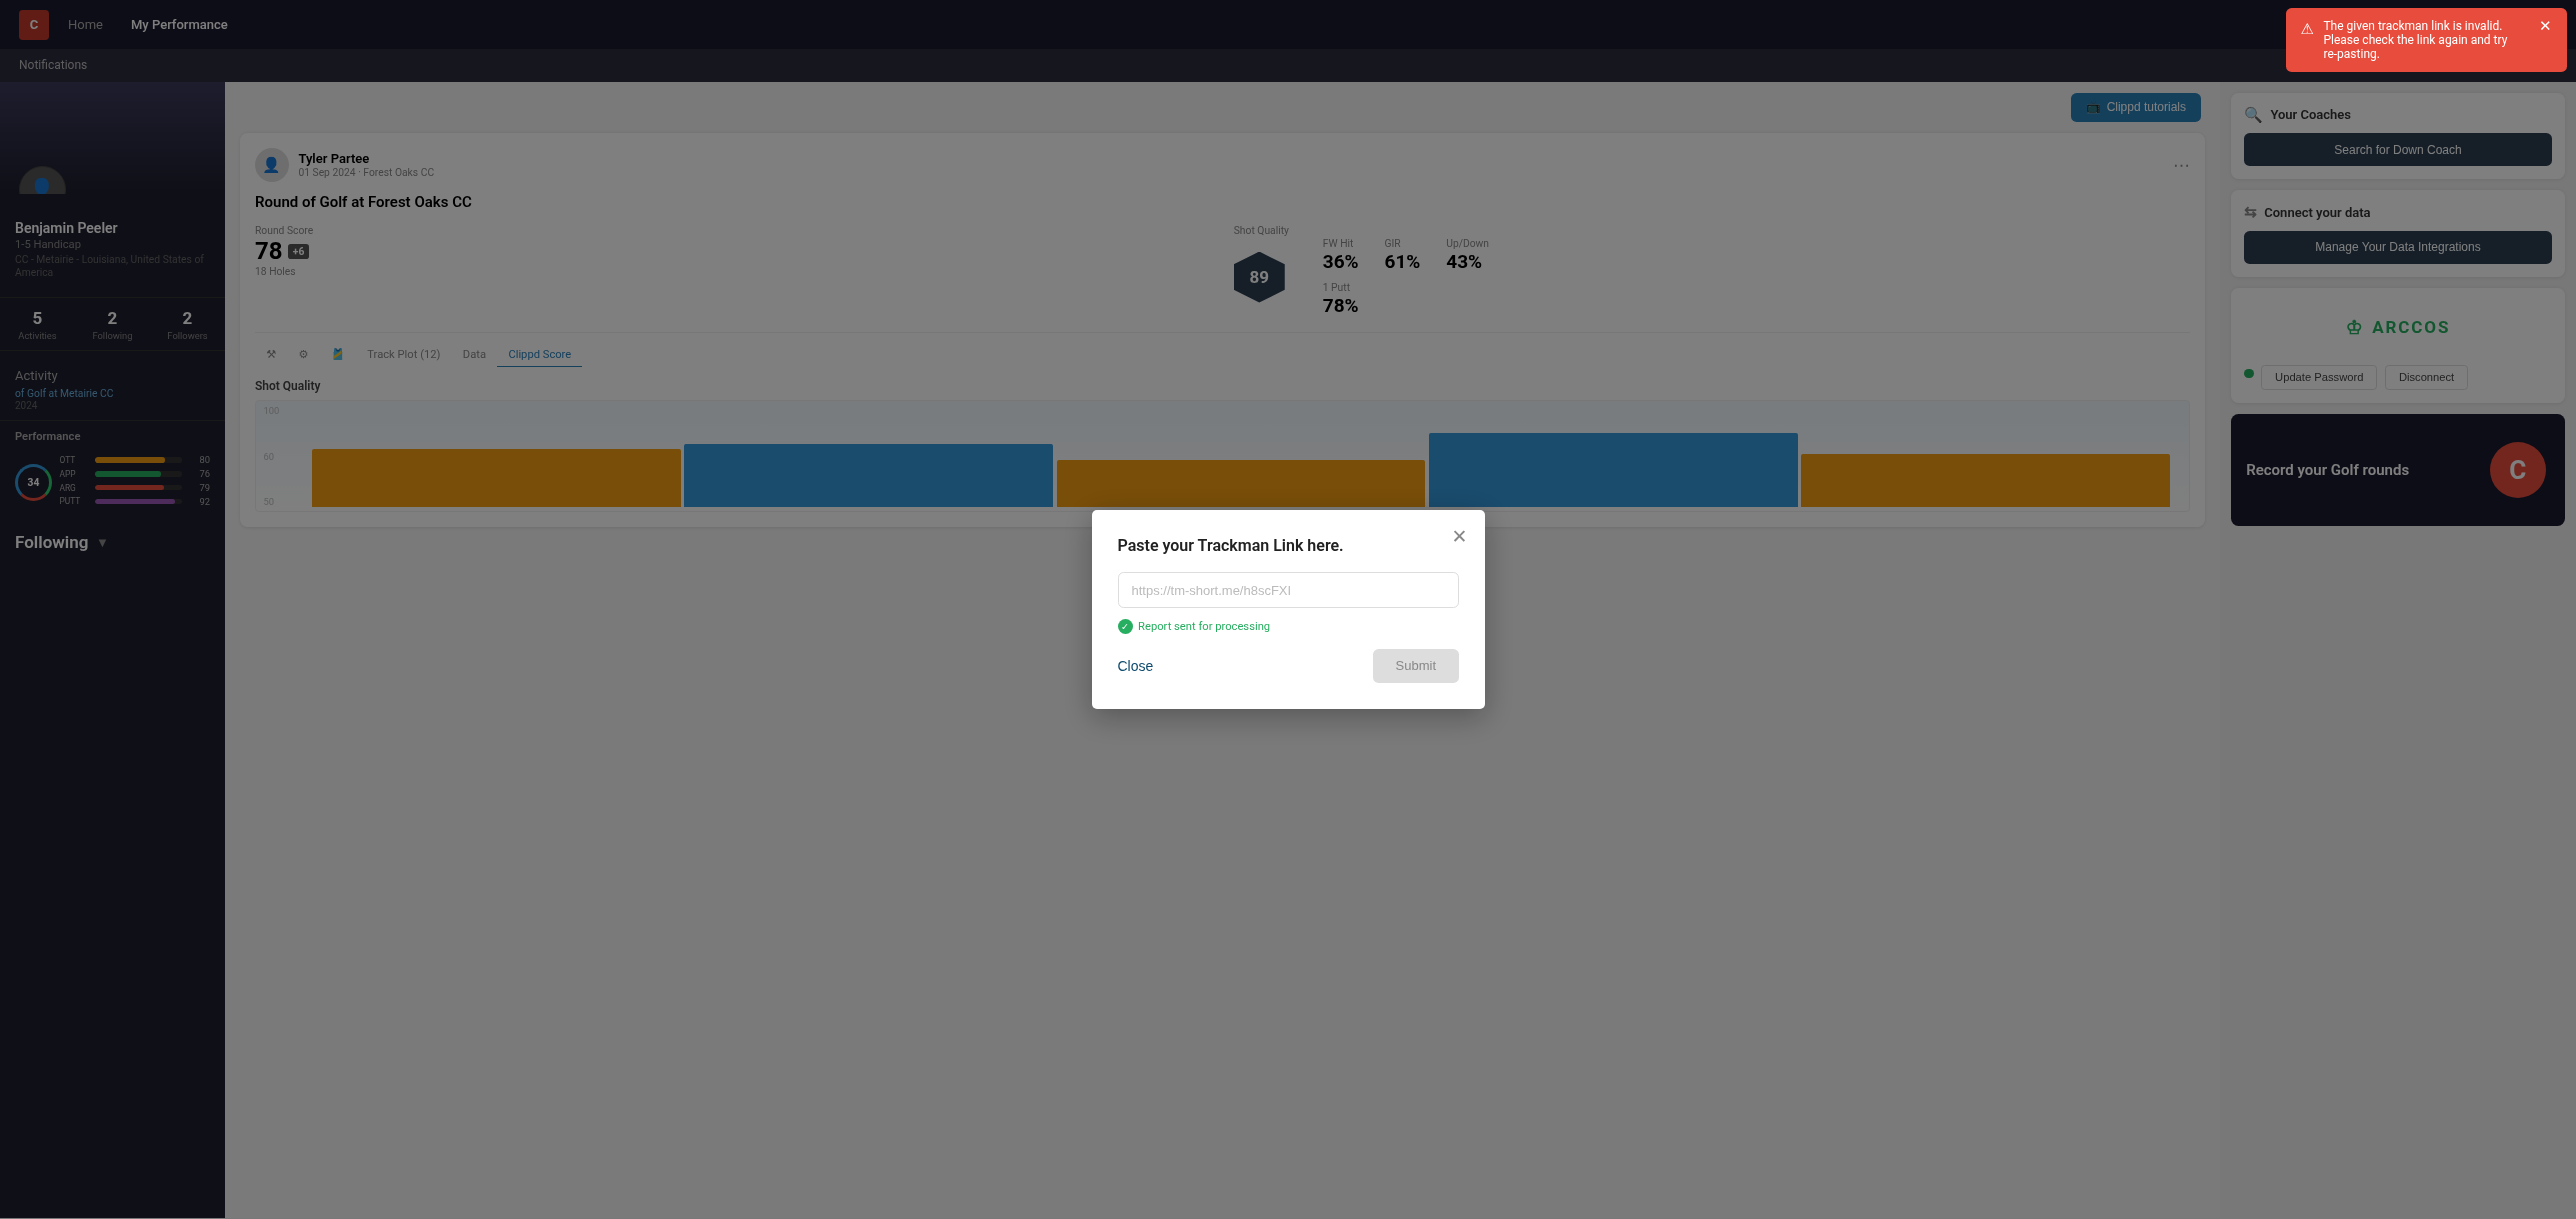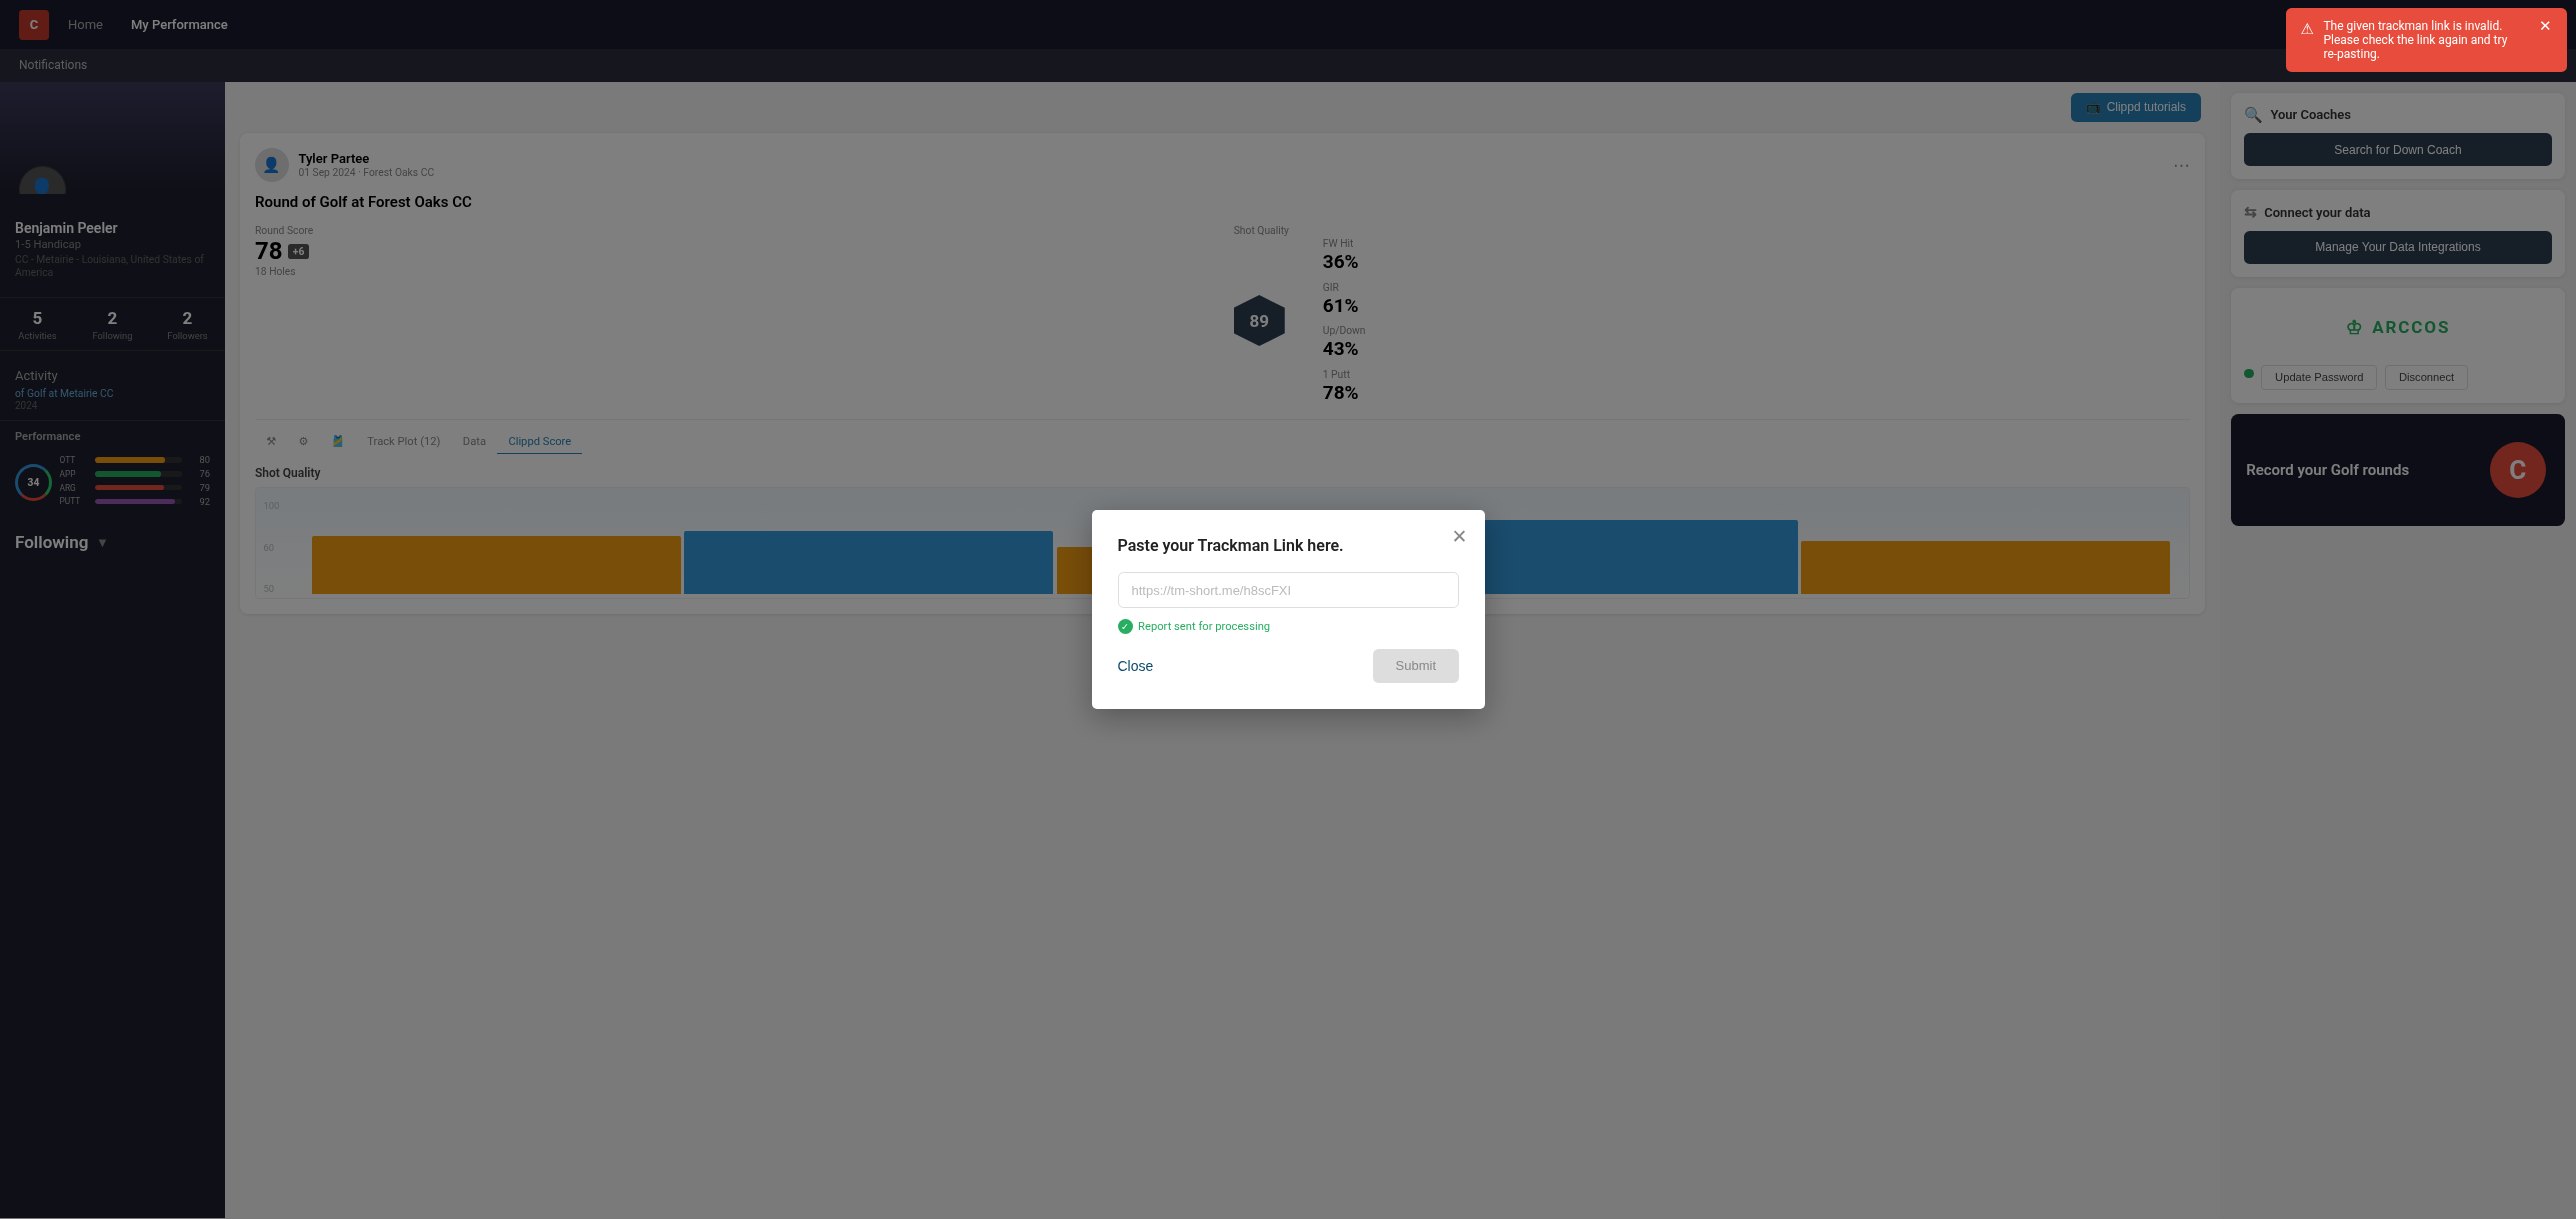--- a/index.html
+++ b/index.html
@@ -377,21 +377,21 @@
       width: 51px; height: 51px;
       background: #2c3e50;
       clip-path: polygon(50% 0%, 100% 25%, 100% 75%, 50% 100%, 0% 75%, 0% 25%);
       display: flex; align-items: center; justify-content: center;
       color: white;
       font-size: 17px;
       font-weight: 700;
     }
     .feed-stats-grid {
       display: grid;
-      grid-template-columns: 1fr;
+      grid-template-columns: 1fr 1fr 1fr;
       gap: 7.5px 19px;
       margin-left: 19px;
     }
     .feed-grid-label {
       font-size: 10.3px;
       color: #888;
     }
     .feed-grid-val {
       font-size: 19px;
       font-weight: 700;
@@ -424,21 +424,21 @@
       background: linear-gradient(to bottom, #f0f8ff, #fff);
       border: 0.9px solid #eee;
       border-radius: 3.7px;
       margin-top: 7.5px;
       position: relative;
       overflow: hidden;
     }
     .chart-y-labels {
       position: absolute;
       left: 7.5px;
-      top: 8px; bottom: 0;
+      top: 0; bottom: 0;
       display: flex;
       flex-direction: column;
       justify-content: space-between;
       font-size: 9.4px;
       color: #bbb;
       padding: 3.7px 0;
     }
 
     
     .right-sidebar {

